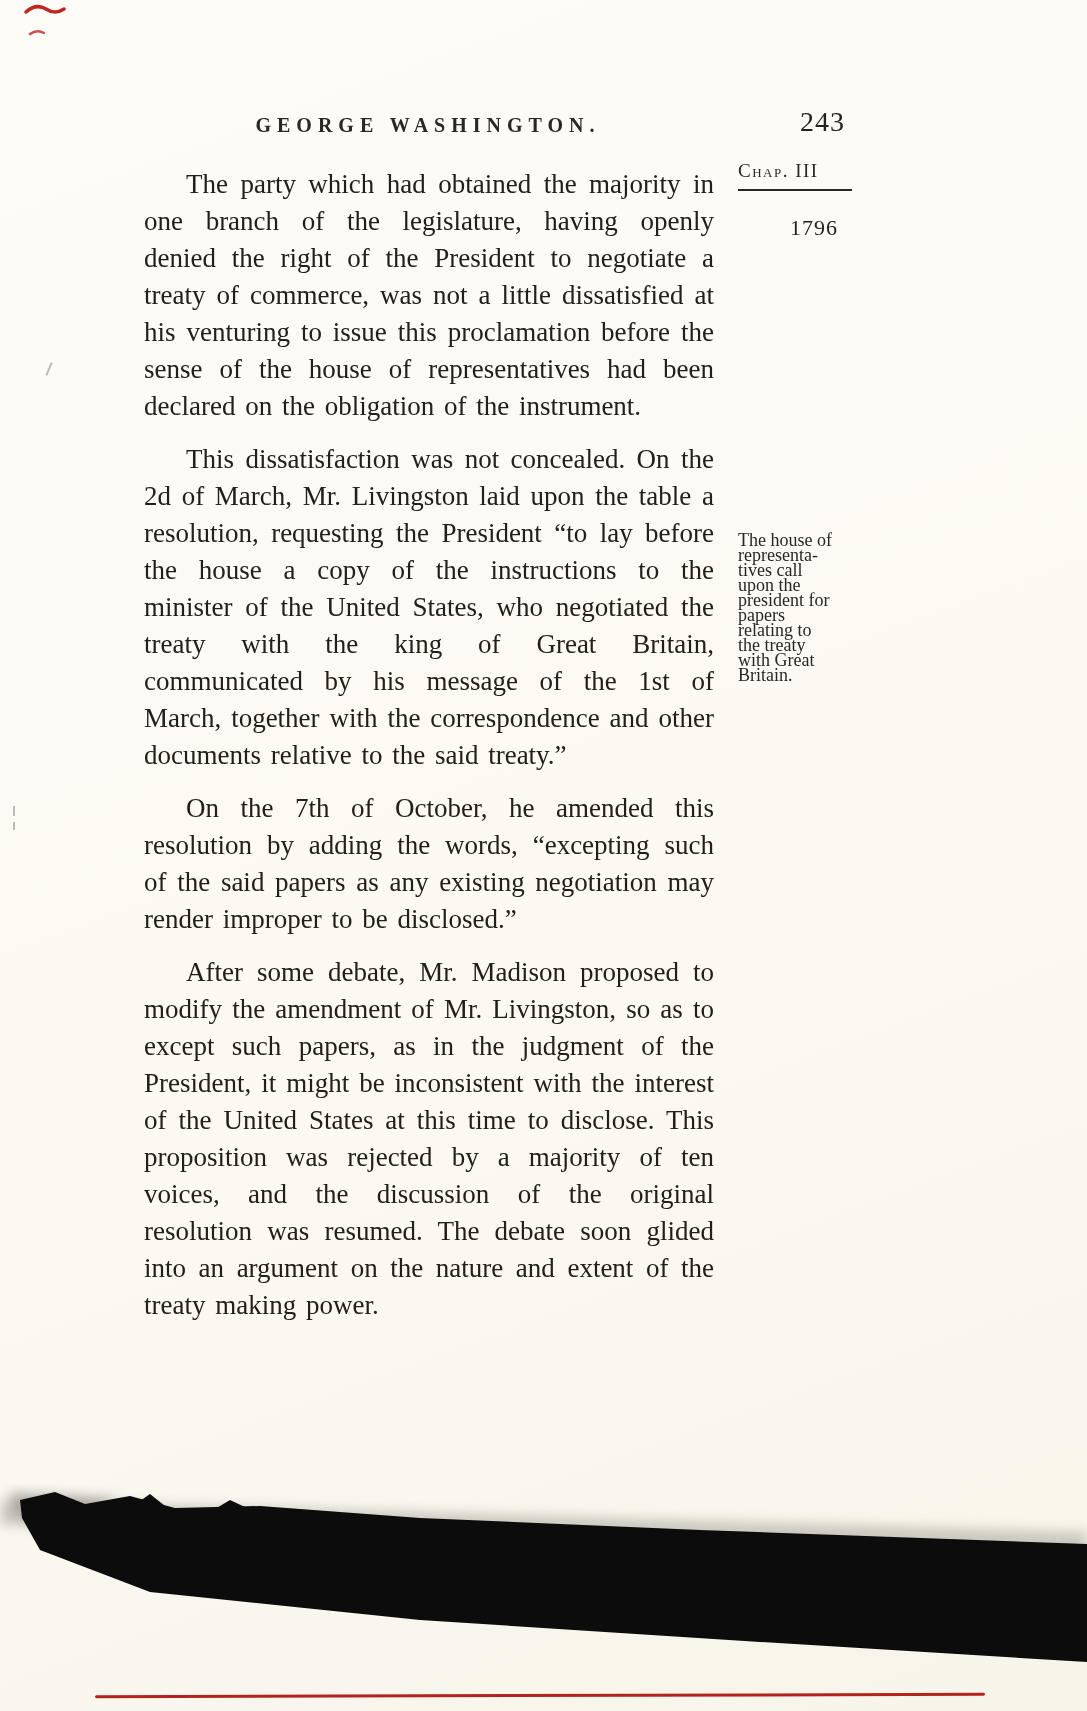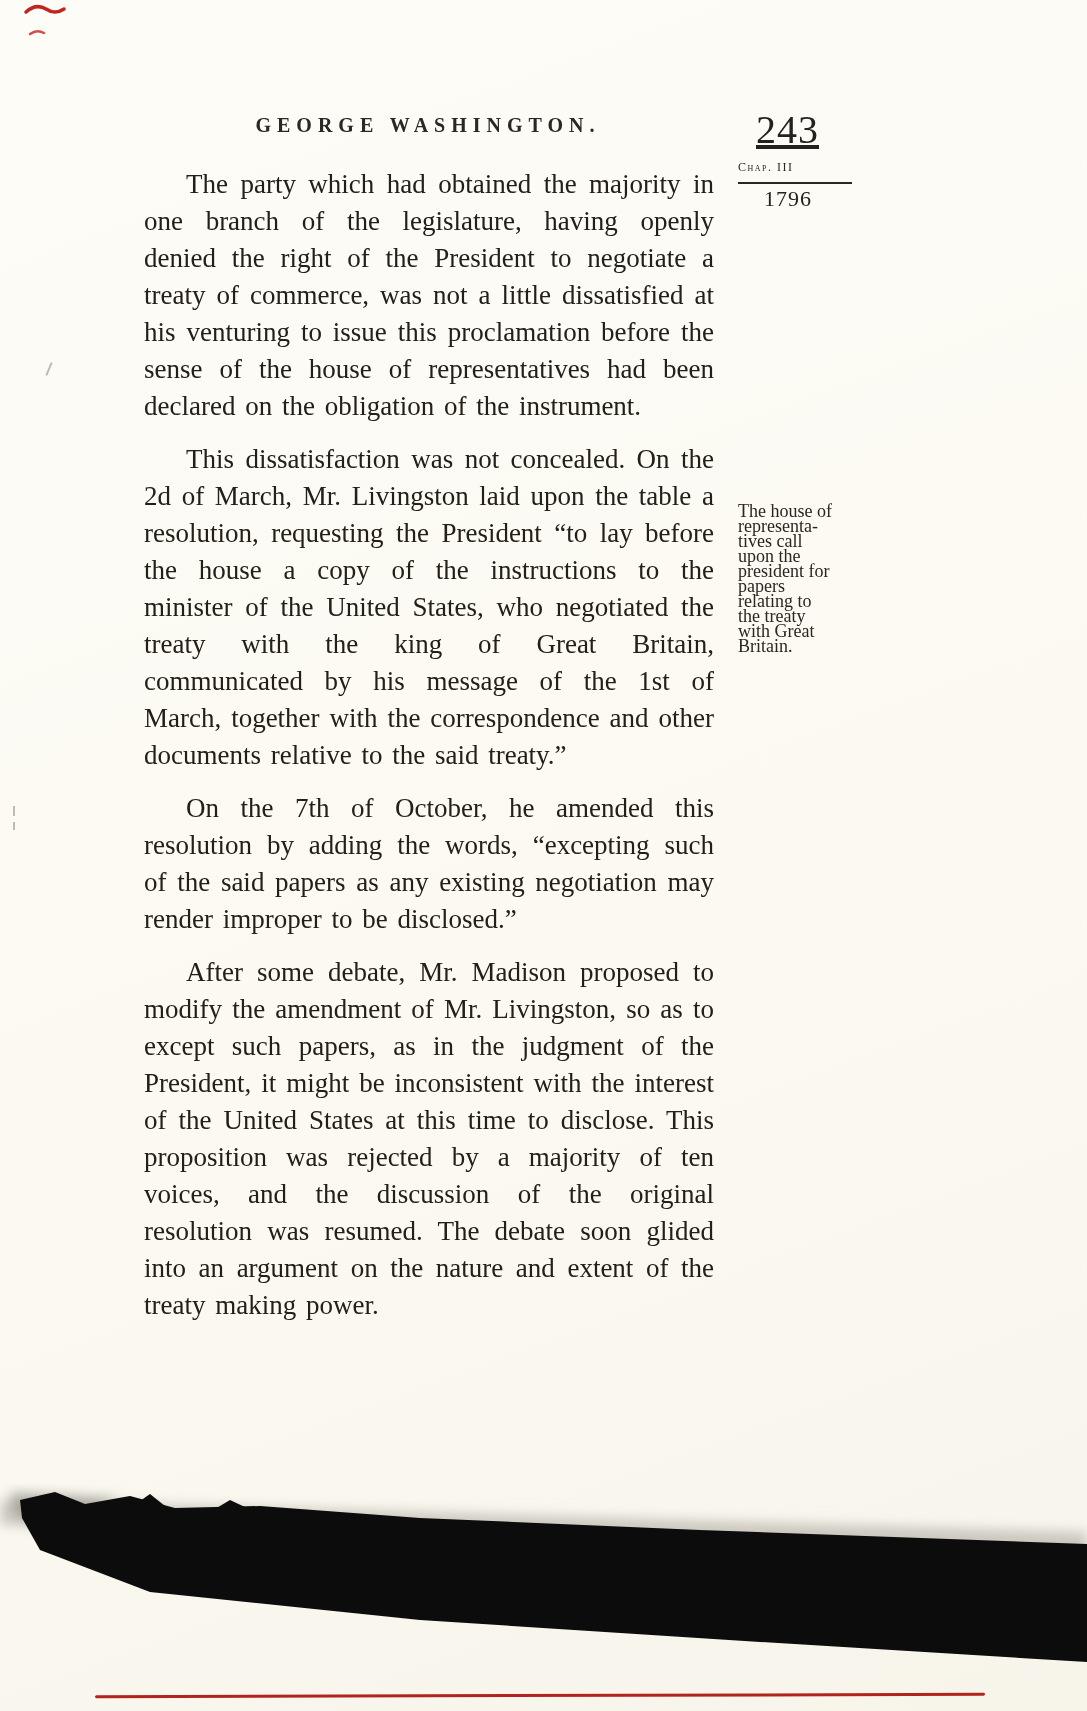--- a/index.html
+++ b/index.html
@@ -24,26 +24,25 @@
     top: 114px;
     width: 600px;
     text-align: center;
     font-size: 20px;
     letter-spacing: 6px;
     font-weight: 600;
     color: #2a2825;
   }
   .page-number {
     position: absolute;
-    left: 756px;
+    left: 800px;
     top: 106px;
-    font-size: 40px;
+    font-size: 28px;
     letter-spacing: 1px;
     color: #24221f;
-    text-decoration: underline;
   }
 
   
   .body-text {
     position: absolute;
     left: 128px;
     top: 150px;
     width: 602px;
     font-size: 27px;
     line-height: 37px;
@@ -58,34 +57,34 @@
 
   
   .margin-col {
     position: absolute;
     left: 738px;
     top: 160px;
     width: 120px;
   }
   .chapter-heading {
     font-variant: small-caps;
-    font-size: 12px;
+    font-size: 19px;
     letter-spacing: 1.5px;
     color: #2a2825;
   }
   .margin-rule {
     margin-top: 7px;
     width: 114px;
     height: 2px;
     background: #2a2825;
   }
   .margin-year {
-    margin-top: 2px;
+    margin-top: 24px;
     width: 100px;
-    text-align: center;
+    text-align: right;
     font-size: 22px;
     letter-spacing: 1px;
     color: #24221f;
   }
   .side-note {
     margin-top: 292px;
     width: 94px;
     font-size: 18px;
     line-height: 15px;
     color: #2a2722;

